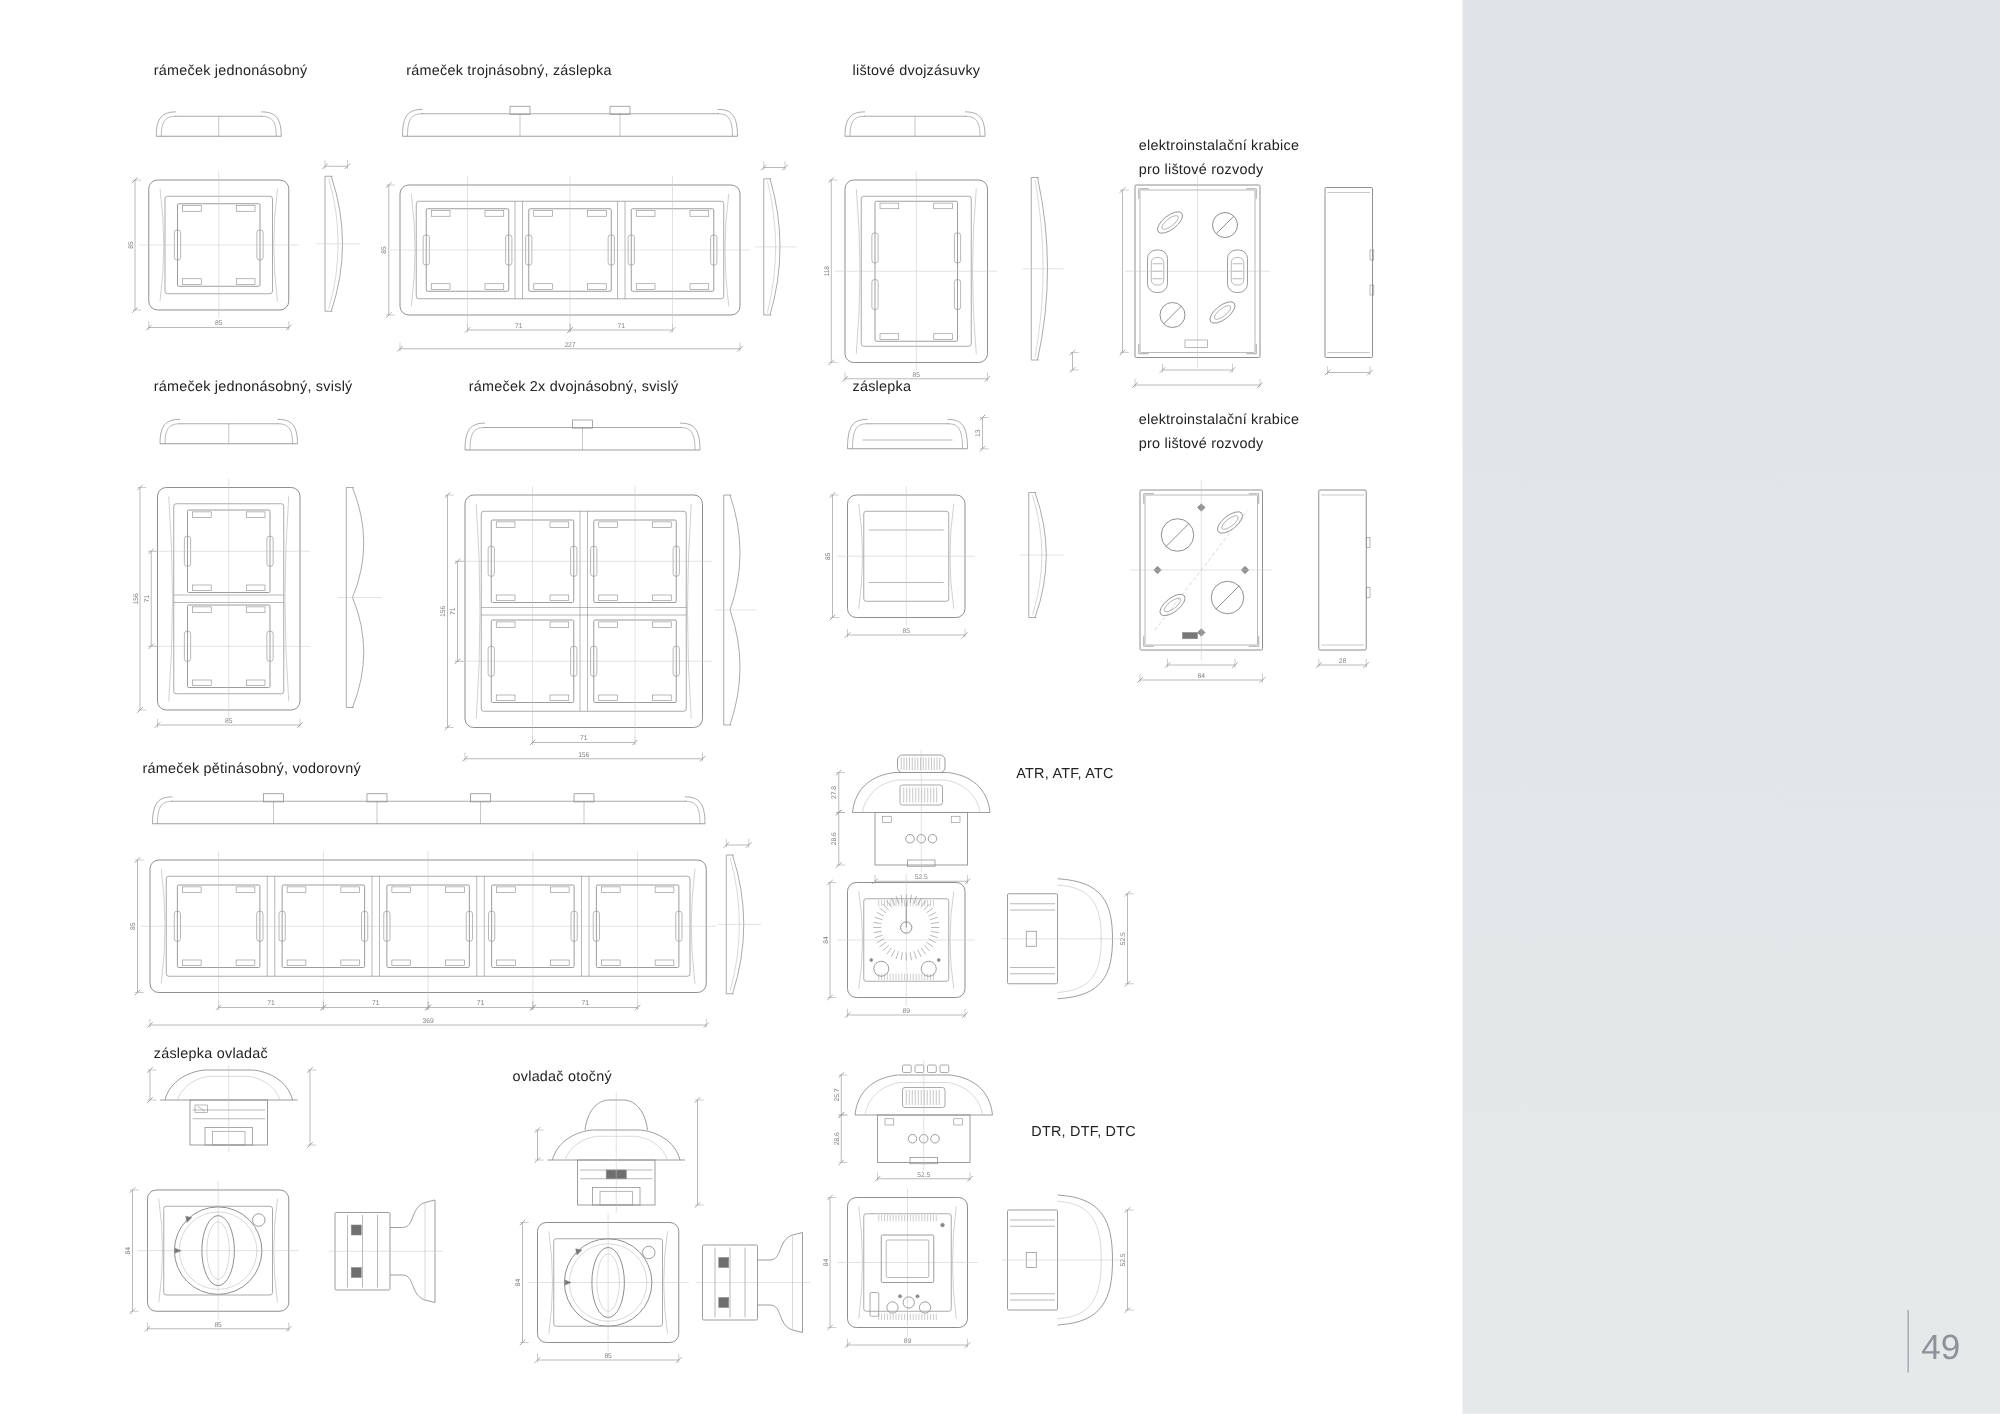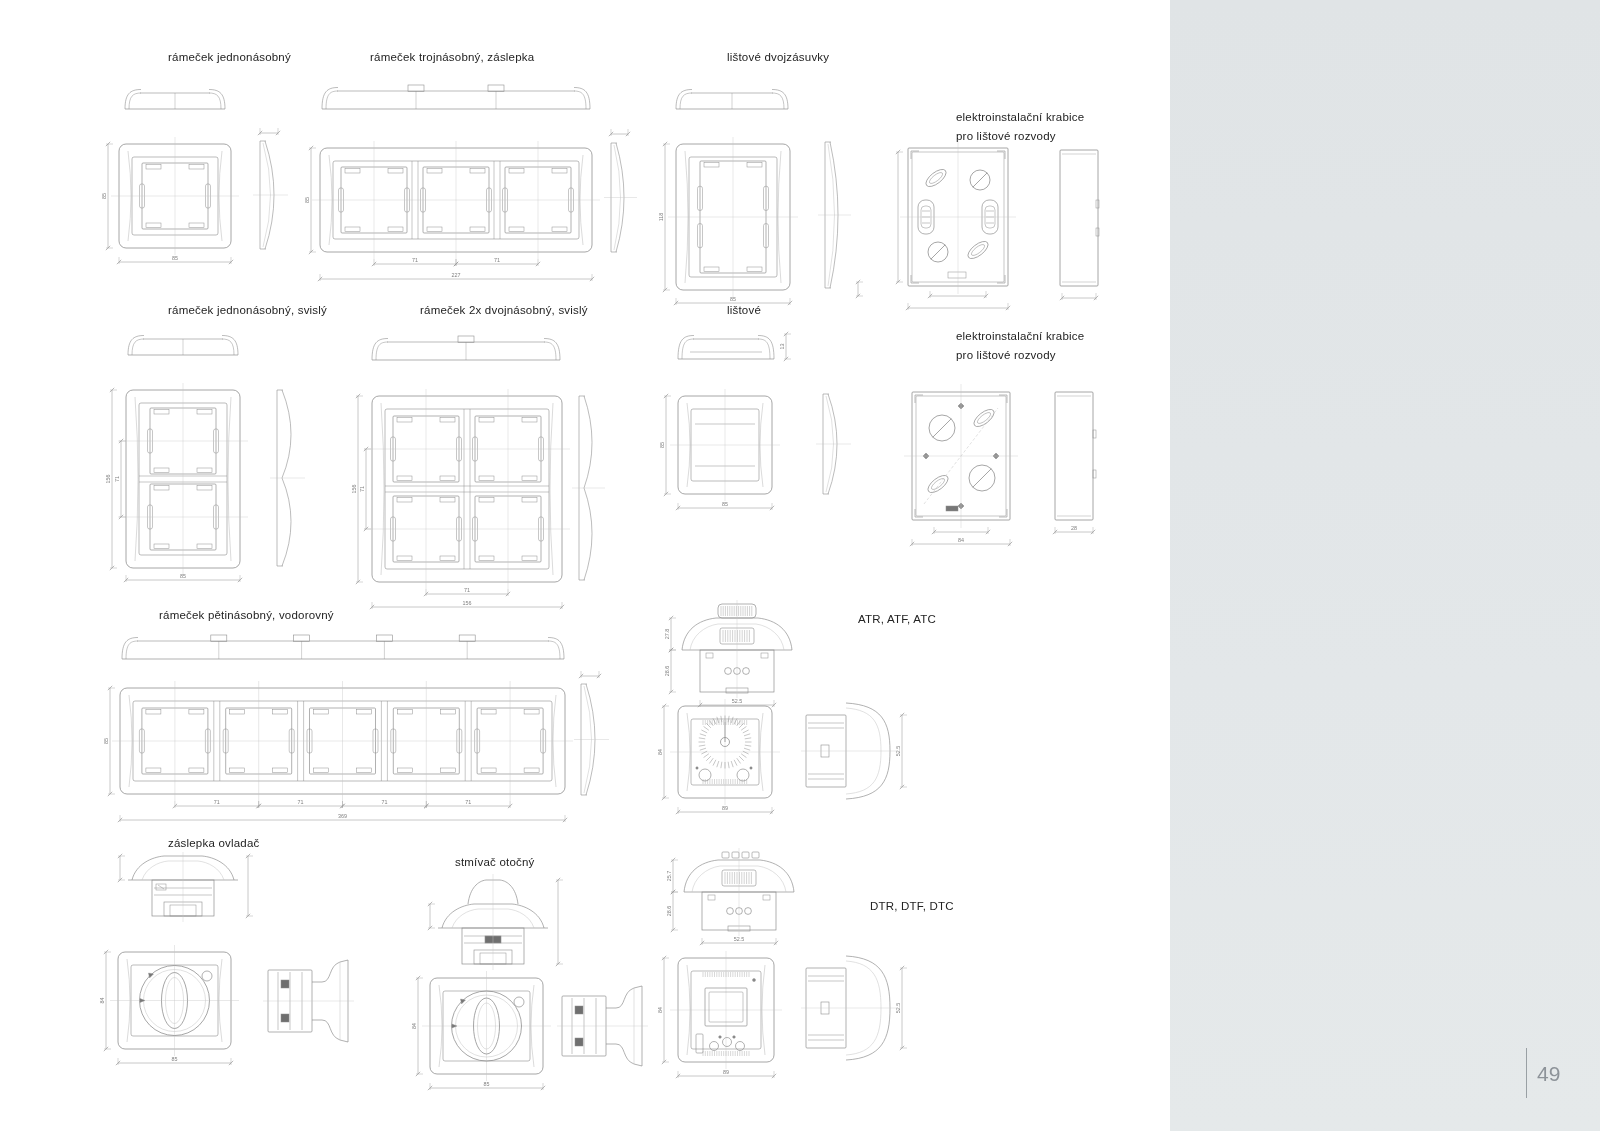--- a/index.html
+++ b/index.html
@@ -9,31 +9,30 @@
     font-family:"Liberation Sans", sans-serif;
   }
   .sidebar{
     position:absolute;left:1170px;top:0;width:430px;height:1131px;
     background:linear-gradient(180deg,#e0e4e6 0%,#e3e7e9 60%,#e5e9ea 100%);
   }
   .lbl{
     position:absolute;
     font-size:11.5px;color:#232323;letter-spacing:.2px;line-height:19px;
     white-space:nowrap;
-    margin-left:45px;
   }
   svg{position:absolute;left:0;top:0;}
   svg text{font-family:"Liberation Sans",sans-serif;}
   .pagenum-line{
     position:absolute;left:1526px;top:1048px;width:0;height:50px;
     border-left:1px solid #99a0a4;
   }
   .pagenum{
     position:absolute;left:1537px;top:1062px;
-    font-size:21px;color:#8d9399;
+    font-size:28px;color:#8d9399;
   }
 </style>
 </head>
 <body>
 
 <svg id="tech" width="1600" height="1131" viewBox="0 0 1600 1131">
     <g>
       <line x1="140" y1="93" x2="210" y2="93" stroke="#8f8f8f" stroke-width="0.6"></line>
       <line x1="125" y1="109" x2="225" y2="109" stroke="#8f8f8f" stroke-width="0.7"></line>
       <path d="M 141 89.5 C 130 89.5 125 94 125 109" fill="none" stroke="#8f8f8f" stroke-width="0.6"></path>
@@ -1035,25 +1034,25 @@
 
 <div class="lbl" style="left:123px;top:48px"><span>rámeček jednonásobný</span></div>
 <div class="lbl" style="left:325px;top:48px"><span>rámeček trojnásobný, záslepka</span></div>
 <div class="lbl" style="left:682px;top:48px"><span>lištové dvojzásuvky</span></div>
 <div class="lbl" style="left:911px;top:108px">
   <span style="display:block">elektroinstalační krabice</span>
   <span style="display:block">pro lištové rozvody</span>
 </div>
 <div class="lbl" style="left:123px;top:301px"><span>rámeček jednonásobný, svislý</span></div>
 <div class="lbl" style="left:375px;top:301px"><span>rámeček 2x dvojnásobný, svislý</span></div>
-<div class="lbl" style="left:682px;top:301px"><span>lištové</span></div>
+<div class="lbl" style="left:682px;top:301px"><span>záslepka</span></div>
 <div class="lbl" style="left:911px;top:327px">
   <span style="display:block">elektroinstalační krabice</span>
   <span style="display:block">pro lištové rozvody</span>
 </div>
 <div class="lbl" style="left:114px;top:606px"><span>rámeček pětinásobný, vodorovný</span></div>
 <div class="lbl" style="left:813px;top:610px"><span>ATR, ATF, ATC</span></div>
 <div class="lbl" style="left:123px;top:834px"><span>záslepka ovladač</span></div>
-<div class="lbl" style="left:410px;top:853px"><span>stmívač otočný</span></div>
+<div class="lbl" style="left:410px;top:853px"><span>ovladač otočný</span></div>
 <div class="lbl" style="left:825px;top:897px"><span>DTR, DTF, DTC</span></div>
 
 <div class="pagenum-line"></div>
 <div class="pagenum"><span>49</span></div>
 
 </body></html>

